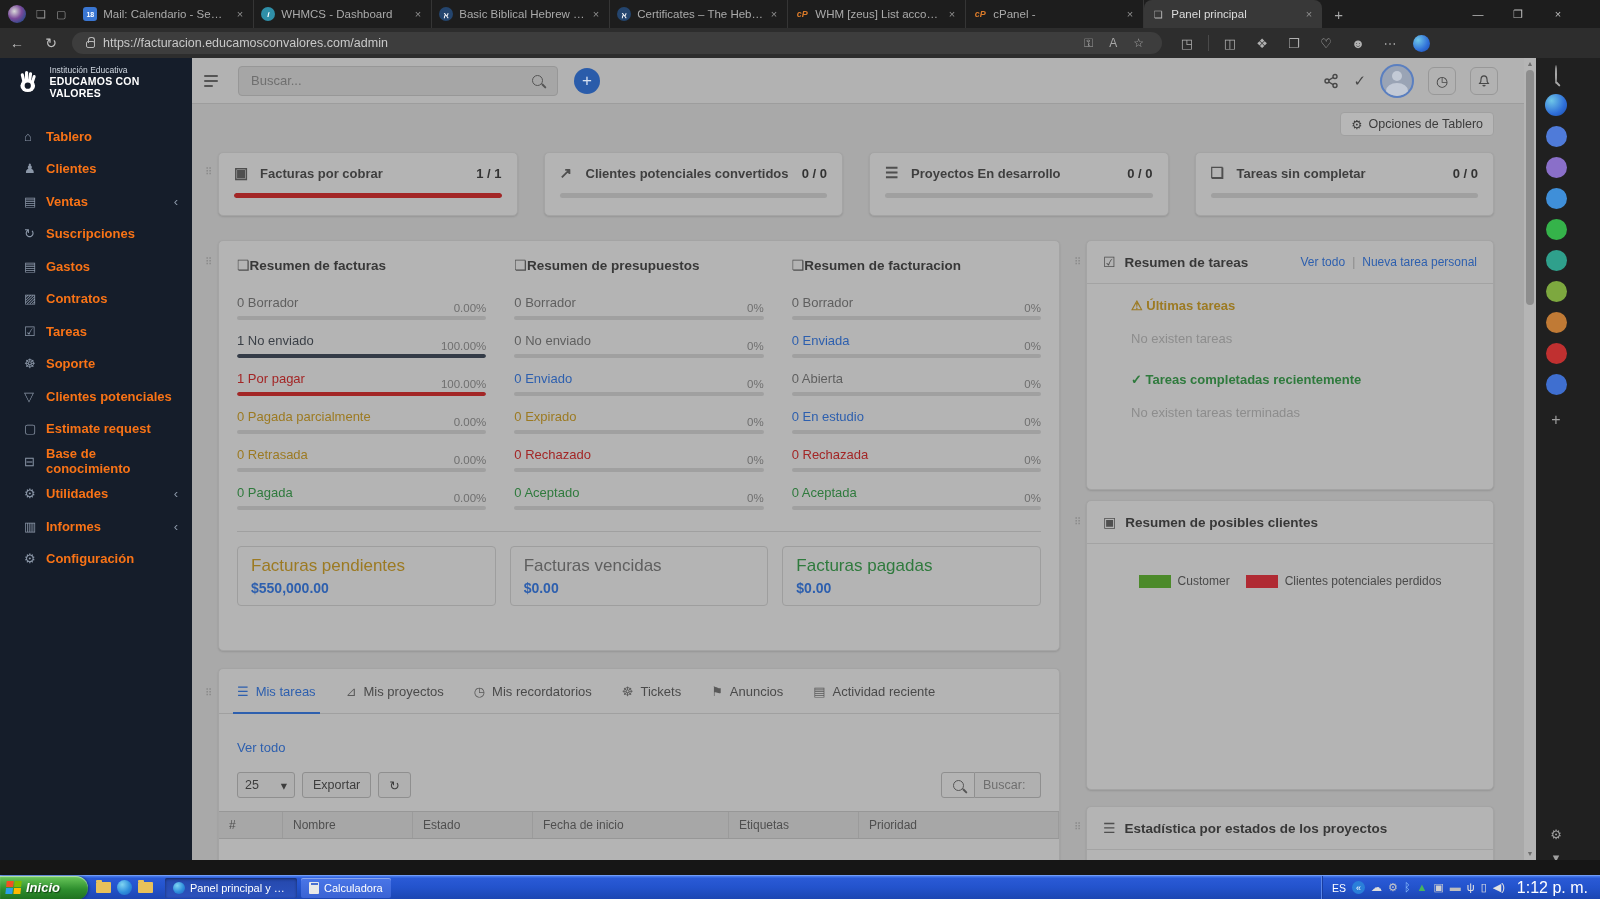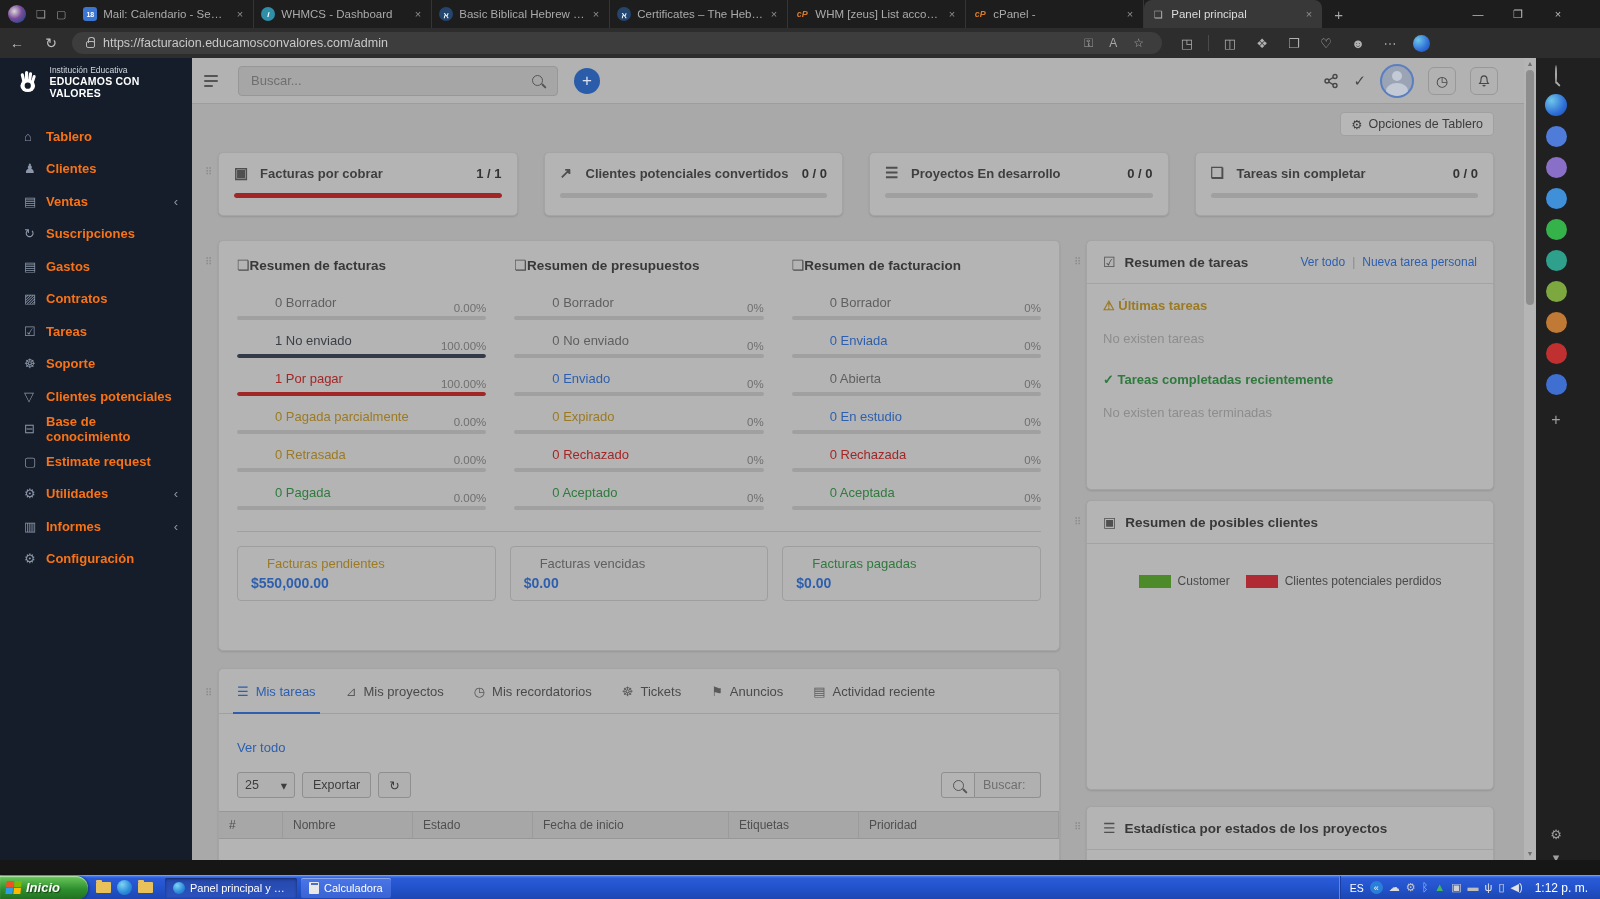--- a/index.html
+++ b/index.html
@@ -139,30 +139,30 @@
   .track { height:5px; background:#a0a0a0; border-radius:3px; margin-top:11px; overflow:hidden; }
   .track i { display:block; height:100%; border-radius:3px; }
 
   .bigcard { left:26px; top:136px; width:842px; height:411px; }
   .sumgrid { display:grid; grid-template-columns:repeat(3,1fr); gap:28px; padding:16px 18px 0 18px; }
   .sumhead { display:flex; align-items:center; font-size:13.5px; color:#383838; font-weight:bold; }
   .sumhead .gi { font-size:14px; color:#4f4f4f; font-weight:normal; }
   .srows { margin-top:22px; }
   .srow { margin-bottom:13px; }
   .srow-top { display:flex; align-items:flex-end; justify-content:space-between; }
-  .srow-label { font-size:13px;margin-left:38px; }
+  .srow-label { font-size:13px; }
   .srow-pct { font-size:11.5px; color:#6f6f6f; position:relative; top:4px; }
   .srow-track { height:4px; background:#a0a0a0; border-radius:2px; margin-top:6px; overflow:hidden; }
   .srow-track i { display:block; height:100%; border-radius:2px; }
   .c-muted{color:#5f5f5f} .c-dark{color:#3a3f46} .c-red{color:#a32626}
   .c-green{color:#2f7a3d} .c-orange{color:#9c7a22} .c-blue{color:#2d5fae}
   .divider { border-top:1px solid #a0a0a0; margin:8px 18px 14px 18px; }
   .totals { display:grid; grid-template-columns:repeat(3,1fr); gap:14px; padding:0 18px; }
   .total { border:1px solid #9e9e9e; border-radius:4px; padding:9px 13px; }
-  .total-label { font-size:13px;margin-left:16px; }
+  .total-label { font-size:17px; }
   .total-amount { font-size:14px; font-weight:bold; color:#2d5fae; margin-top:4px; }
 
   .tabscard { left:26px; top:564px; width:842px; height:300px; }
   .dtabs { display:flex; align-items:center; gap:30px; padding:0 18px; height:45px; border-bottom:1px solid #a0a0a0; }
   .dtab { display:flex; align-items:center; gap:7px; font-size:13px; color:#4a4a4a; height:45px; position:relative; }
   .dtab .gi { font-size:13px; color:#5a5a5a; }
   .dtab.active { color:#2d5fae; }
   .dtab.active .gi { color:#2d5fae; }
   .dtab.active::after { content:""; position:absolute; left:-4px; right:-4px; bottom:0; height:2px; background:#2d5fae; }
   .viewall { display:inline-block; margin:26px 0 0 18px; font-size:13px; color:#2d5fae; }
@@ -182,21 +182,21 @@
     border-top:1px solid #979797; border-bottom:1px solid #979797; }
   .th { font-size:12px; color:#4f4f4f; padding:6px 10px; border-right:1px solid #9b9b9b; }
   .empty-row { font-size:13px; color:#5a5a5a; padding:8px 18px; background:#b0b0b0; }
 
   .taskscard { left:894px; top:136px; width:408px; height:250px; }
   .phead { display:flex; align-items:center; padding:13px 16px; border-bottom:1px solid #a3a3a3; }
   .phead .gi { font-size:14px; color:#4f4f4f; margin-right:9px; }
   .ptitle { font-size:13.5px; color:#383838; font-weight:bold; flex:1; }
   .plinks { font-size:12px; color:#2d5fae; display:flex; gap:7px; align-items:center; }
   .plinks .sep { color:#8a8a8a; }
-  .pbody { padding:14px 16px; }
+  .pbody { padding:14px 4px;margin-left:40px; }
   .sect-warn { font-size:13px; color:#9c7a22; font-weight:bold; }
   .sect-ok { font-size:13px; color:#2f7a3d; font-weight:bold; margin-top:26px; }
   .sect-empty { font-size:13px; color:#8d8d8d; margin-top:18px; }
 
   .leadscard { left:894px; top:396px; width:408px; height:290px; }
   .legend { display:flex; justify-content:center; gap:16px; margin-top:30px; }
   .leg { display:flex; align-items:center; gap:7px; font-size:12px; color:#4a4a4a; }
   .swatch { width:32px; height:13px; display:inline-block; }
 
   .projcard { left:894px; top:702px; width:408px; height:158px; }
@@ -229,21 +229,21 @@
   .bicon-edge { width:12px; height:12px; border-radius:50%; flex:none;
     background:radial-gradient(circle at 35% 30%, #7fd4f2, #2f8fdc 55%, #1d5fc0); }
   .bicon-calc { width:10px; height:12px; background:#e8e8e8; border-radius:1px; flex:none; position:relative; }
   .bicon-calc::before { content:""; position:absolute; left:1.5px; top:1.5px; width:7px; height:2px; background:#4a6fd0; }
   .tray { margin-left:auto; height:24px; display:flex; align-items:center; gap:6px; padding:0 6px 0 10px;
     border-left:1px solid #5a86e8; box-shadow:inset 1px 0 0 #1a3da0; }
   .tray-lang { color:#fff; font-size:10.5px; }
   .tray-expand { width:13px; height:13px; border-radius:50%; background:#2a7fd9; color:#fff;
     font-size:9px; display:flex; align-items:center; justify-content:center; }
   .tray-ic { font-size:11px; line-height:1; }
-  .tray-time { color:#fff; font-size:12px; padding:0 6px; }
+  .tray-time { color:#fff; font-size:16px; padding:0 6px; }
 
   input { caret-color:transparent; }
 </style>
 </head>
 <body>
 
 <div class="screen">
 
   <div class="tabstrip">
     <div class="ts-left">
@@ -378,27 +378,27 @@
             <span class="gi" data-icon="ring"></span>
             <span class="mlabel">Soporte</span>
             <span class="mchev"></span>
           </div>
           <div class="mitem">
             <span class="gi" data-icon="funnel"></span>
             <span class="mlabel">Clientes potenciales</span>
             <span class="mchev"></span>
           </div>
           <div class="mitem">
+            <span class="gi" data-icon="blank"></span>
+            <span class="mlabel">Estimate request</span>
+            <span class="mchev"></span>
+          </div>
+          <div class="mitem">
             <span class="gi" data-icon="folder"></span>
             <span class="mlabel">Base de conocimiento</span>
-            <span class="mchev"></span>
-          </div>
-          <div class="mitem">
-            <span class="gi" data-icon="blank"></span>
-            <span class="mlabel">Estimate request</span>
             <span class="mchev"></span>
           </div>
           <div class="mitem">
             <span class="gi" data-icon="gears"></span>
             <span class="mlabel">Utilidades</span>
             <span class="mchev">‹</span>
           </div>
           <div class="mitem">
             <span class="gi" data-icon="bars"></span>
             <span class="mlabel">Informes</span>

